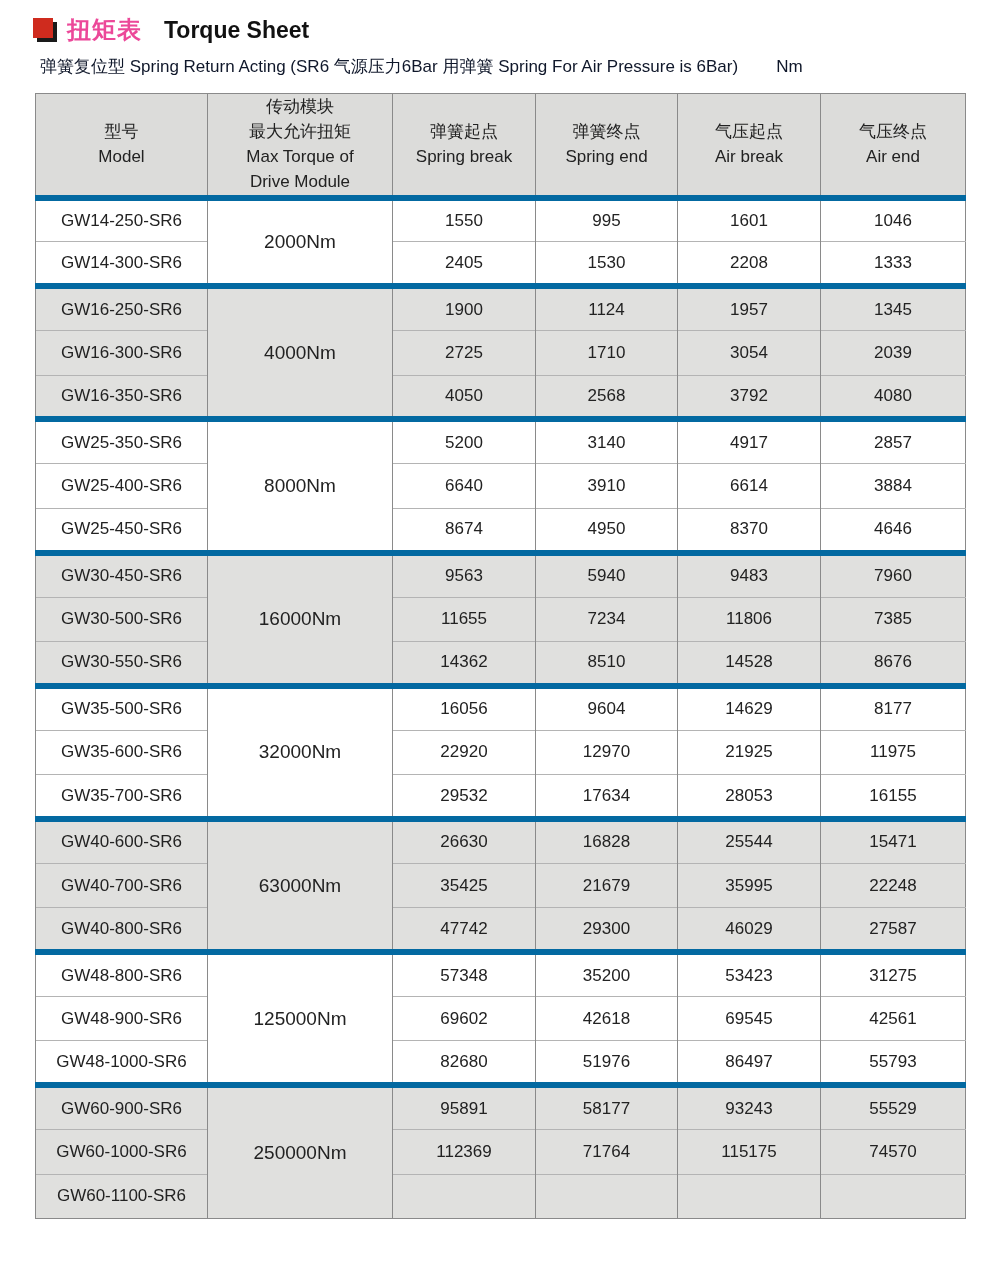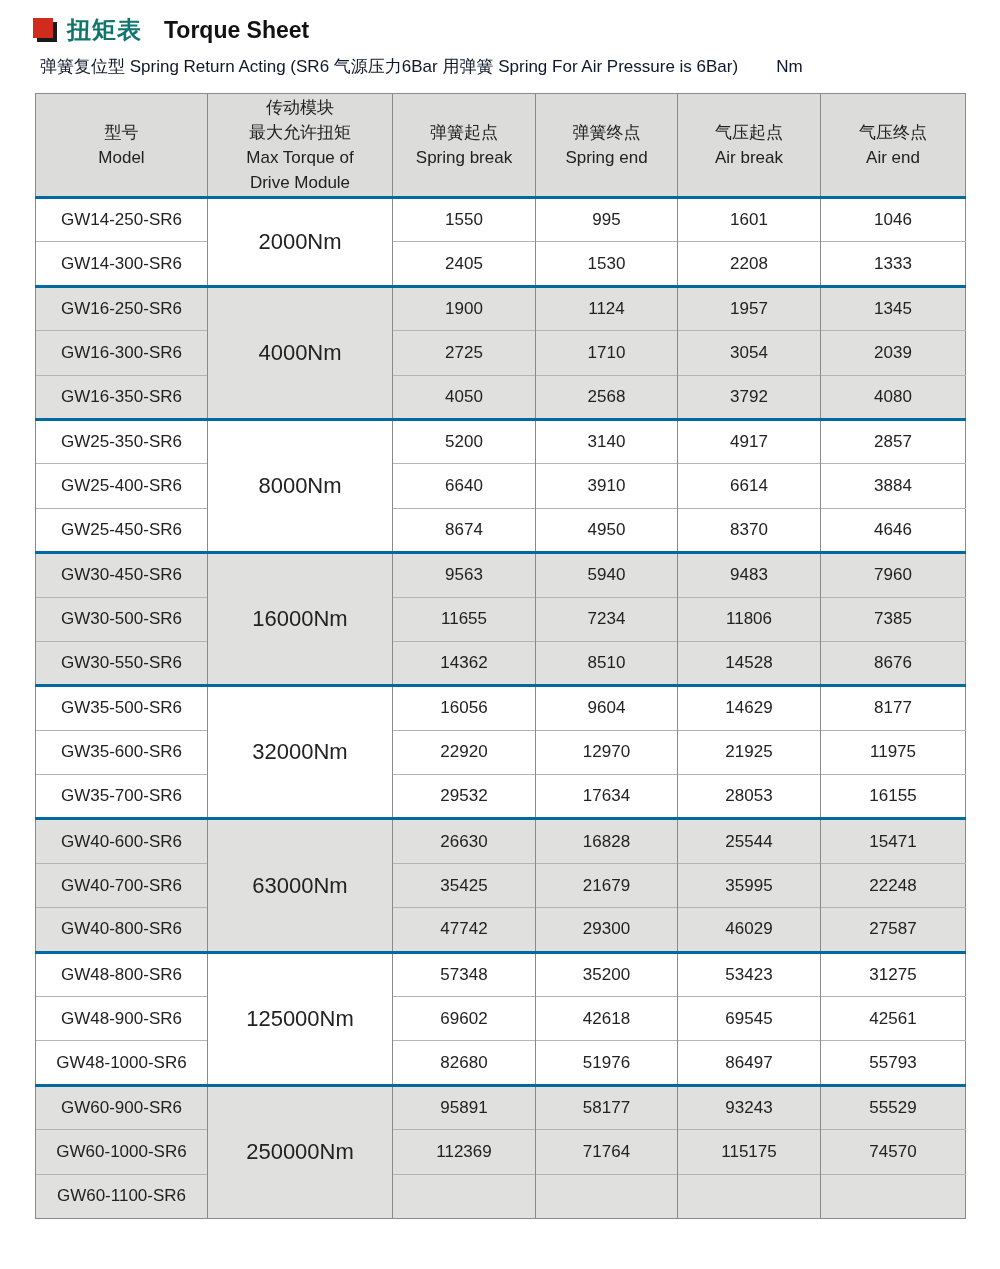--- a/index.html
+++ b/index.html
@@ -30,21 +30,21 @@
     position: absolute; left: 4px; top: 5px;
     width: 20px; height: 20px;
     background: #1a1a1a;
   }
   .sq-red {
     position: absolute; left: 0; top: 1px;
     width: 20px; height: 20px;
     background: #cf2b1e;
   }
   .title-zh {
-    font-size: 24px; font-weight: bold; color: #0f766e;
+    font-size: 24px; font-weight: bold; color: #ec4899;
     margin-left: 8px; letter-spacing: 1px;
   }
   .title-en {
     font-size: 23px; font-weight: bold; color: #111;
     margin-left: 22px;
   }
 
   
   .subtitle-row {
     margin: 8px 0 0 40px;
@@ -77,24 +77,24 @@
   thead th {
     background: #dcdcda;
     height: 104px;
     font-weight: normal;
     line-height: 25px;
     border-bottom: 1px solid #8a8a8a;
   }
   tbody td { height: 44.4px; background: #ffffff; }
   tbody tr.shaded td { background: #e0e0de; }
 
-  tbody tr.group-start td { border-top: 3px solid #0369a1; }
+  tbody tr.group-start td { border-top: 6px solid #0369a1; }
   tbody tr.inner td { border-top: 1px solid #b4b4b4; }
 
-  td.torque-cell { font-size: 22px; }
+  td.torque-cell { font-size: 19px; }
 </style>
 </head>
 <body>
 
 <div class="page">
 
   <div class="title-row">
     <span class="title-icon">
       <span class="sq-shadow"></span>
       <span class="sq-red"></span>

